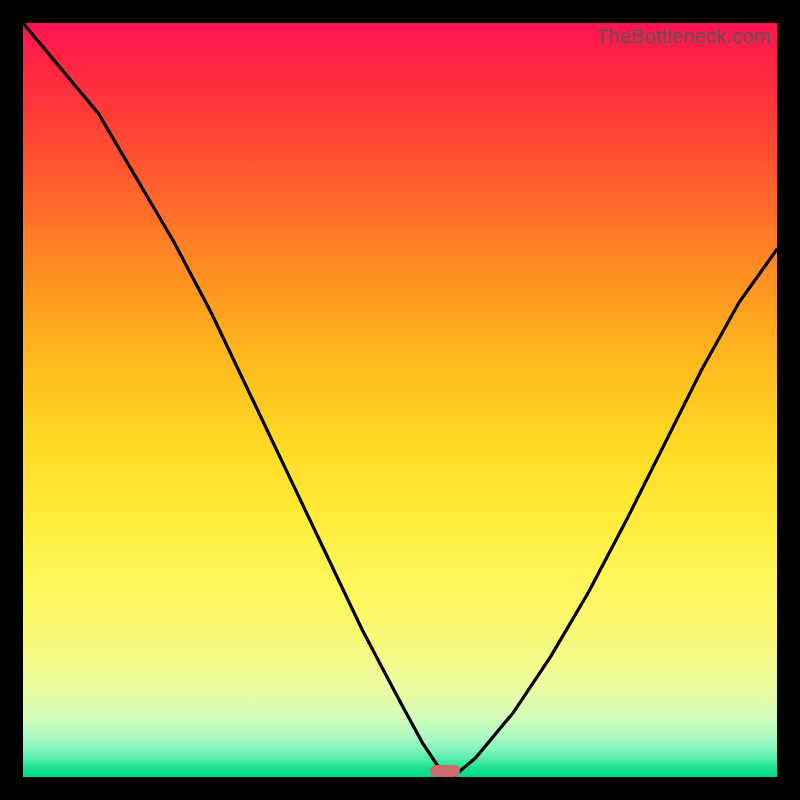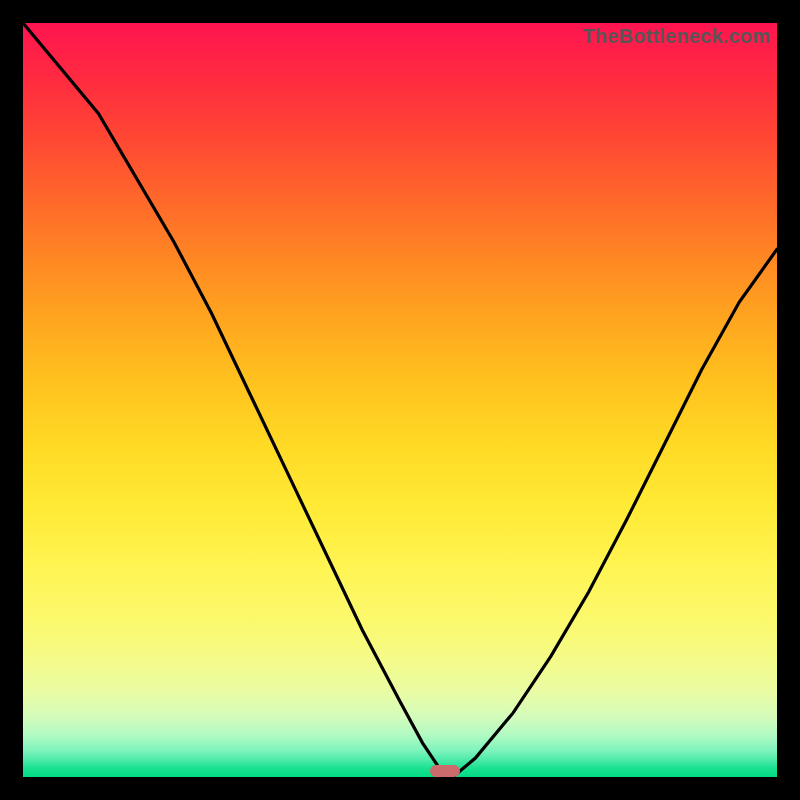--- a/index.html
+++ b/index.html
@@ -43,21 +43,21 @@
       #49eaa8 97.8%,
       #1be191 98.8%,
       #00db82 100%
     );
   }
   .watermark {
     position: absolute;
     top: 2px;
     right: 6px;
     font-size: 20px;
-    font-weight: bold;
+    font-weight: normal;
     color: #565656;
     letter-spacing: 0.2px;
     z-index: 5;
   }
   svg.curve {
     position: absolute;
     inset: 0;
     width: 100%;
     height: 100%;
     z-index: 3;

